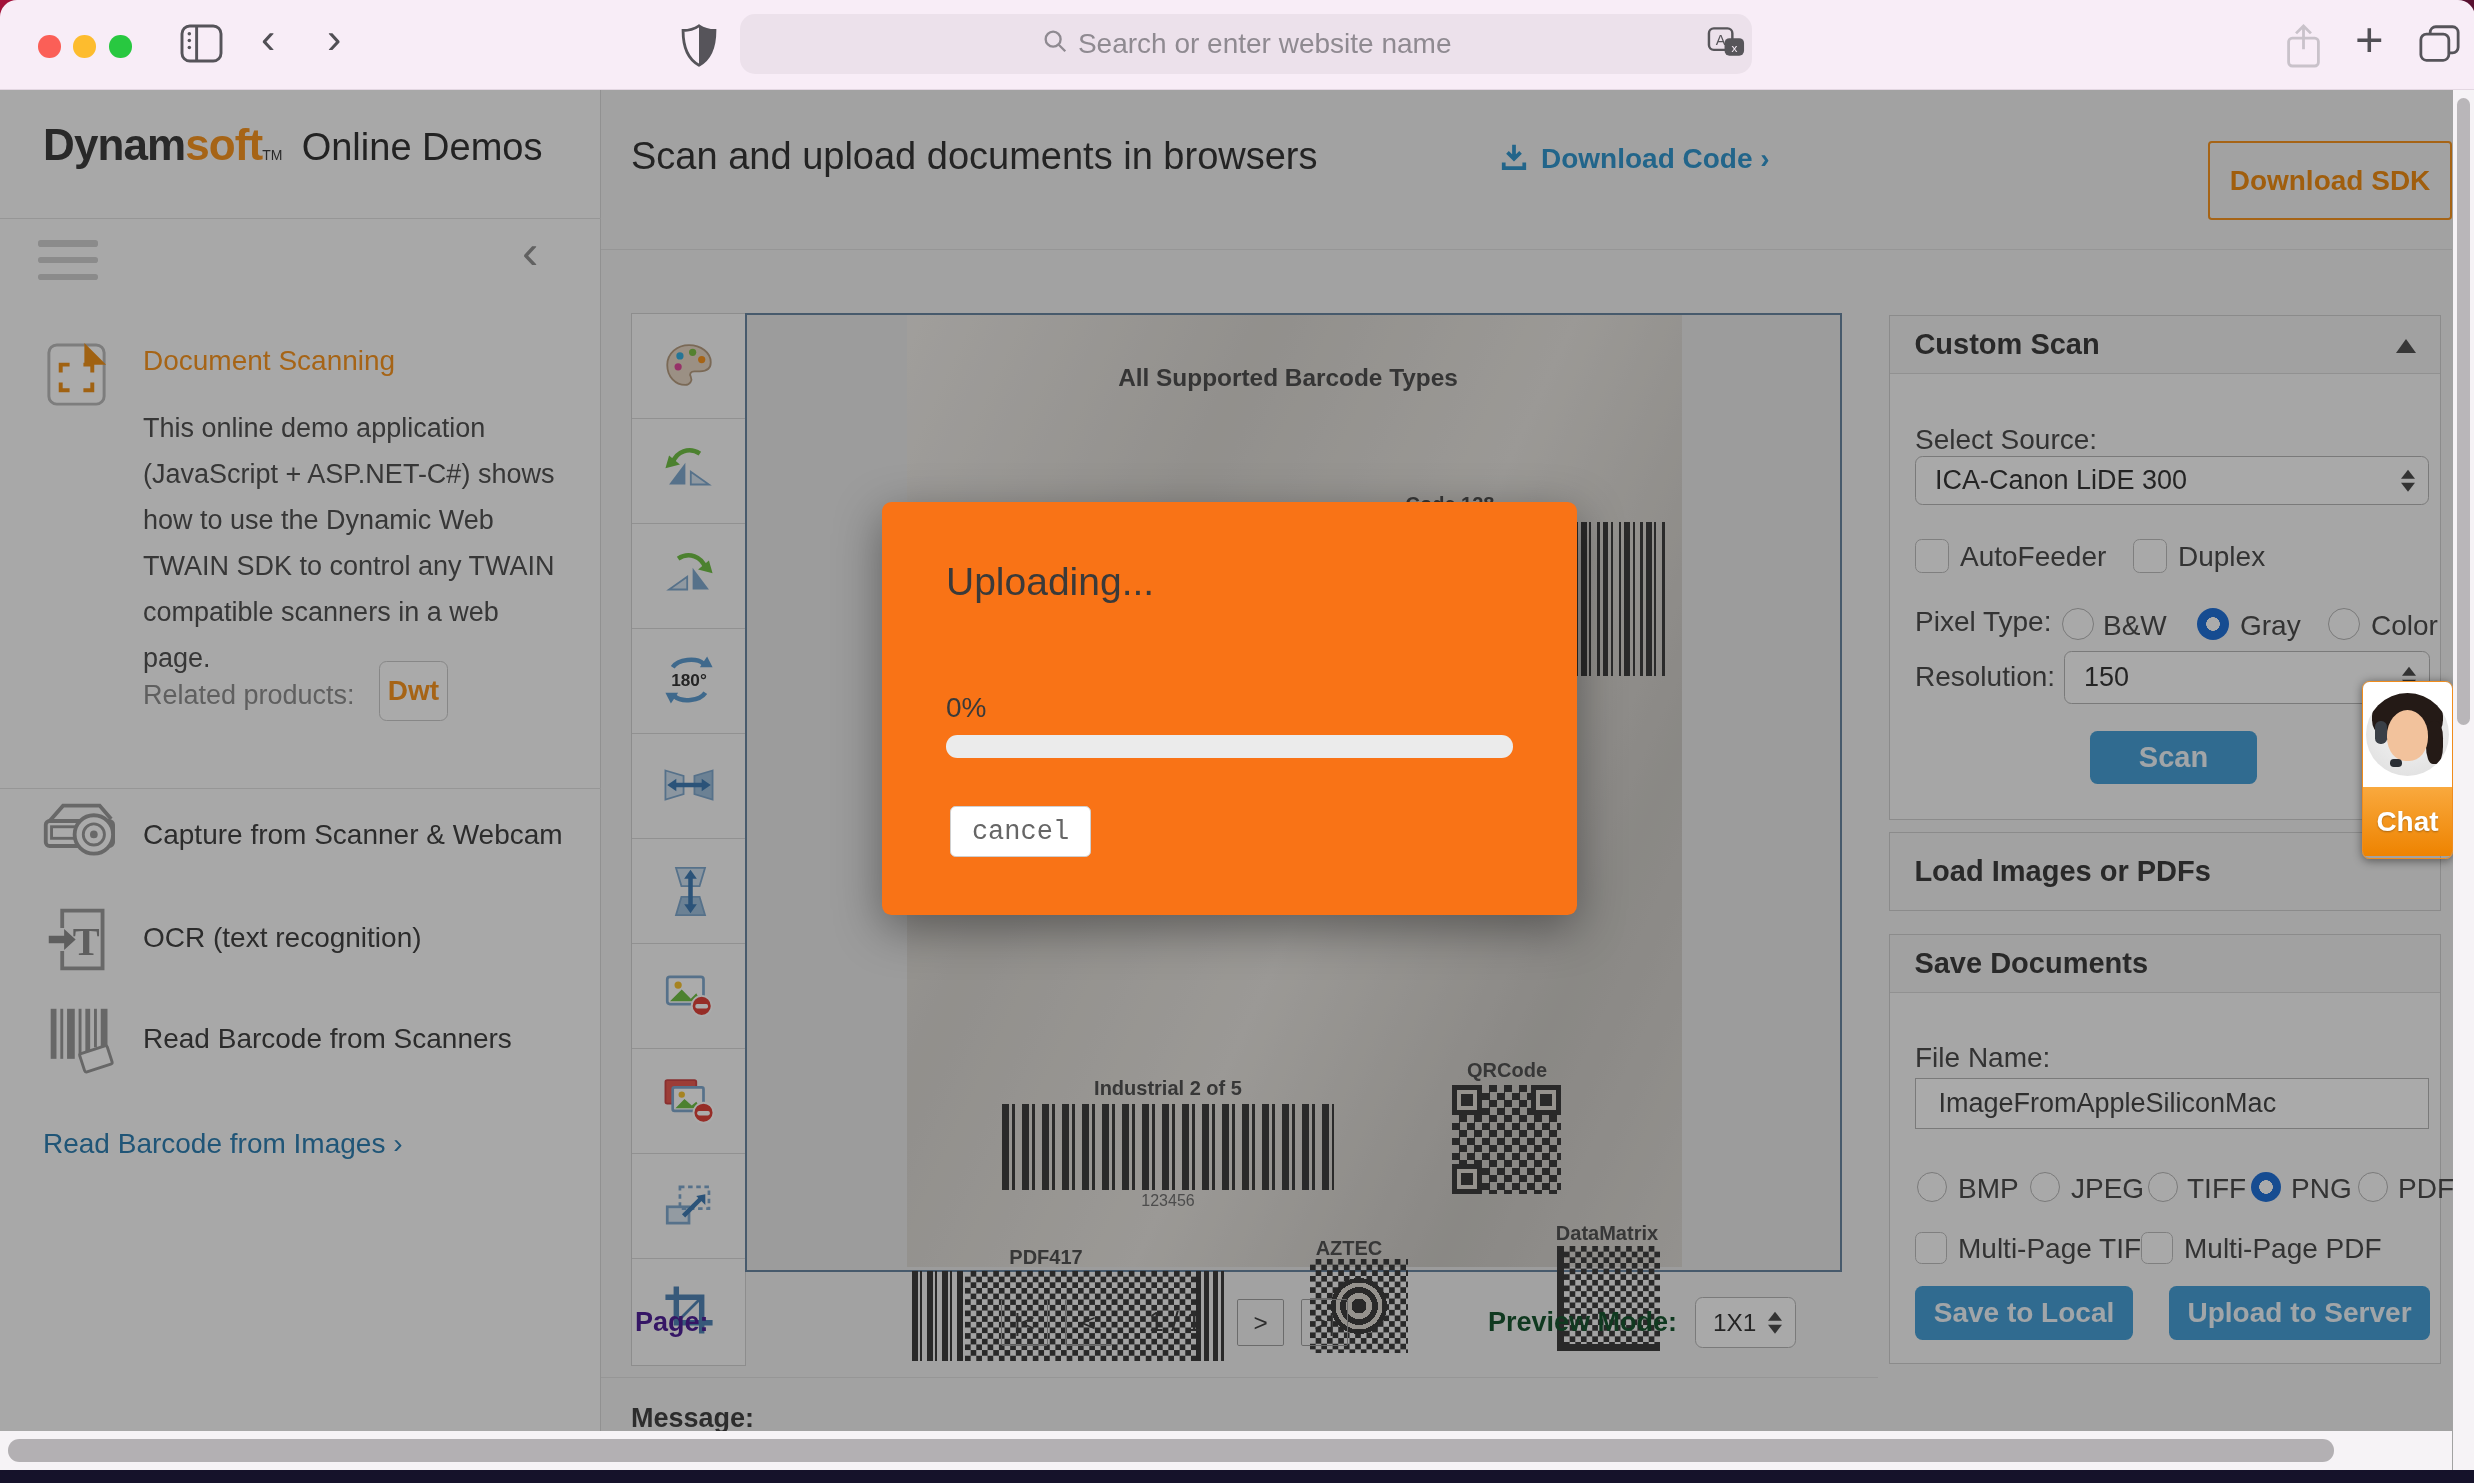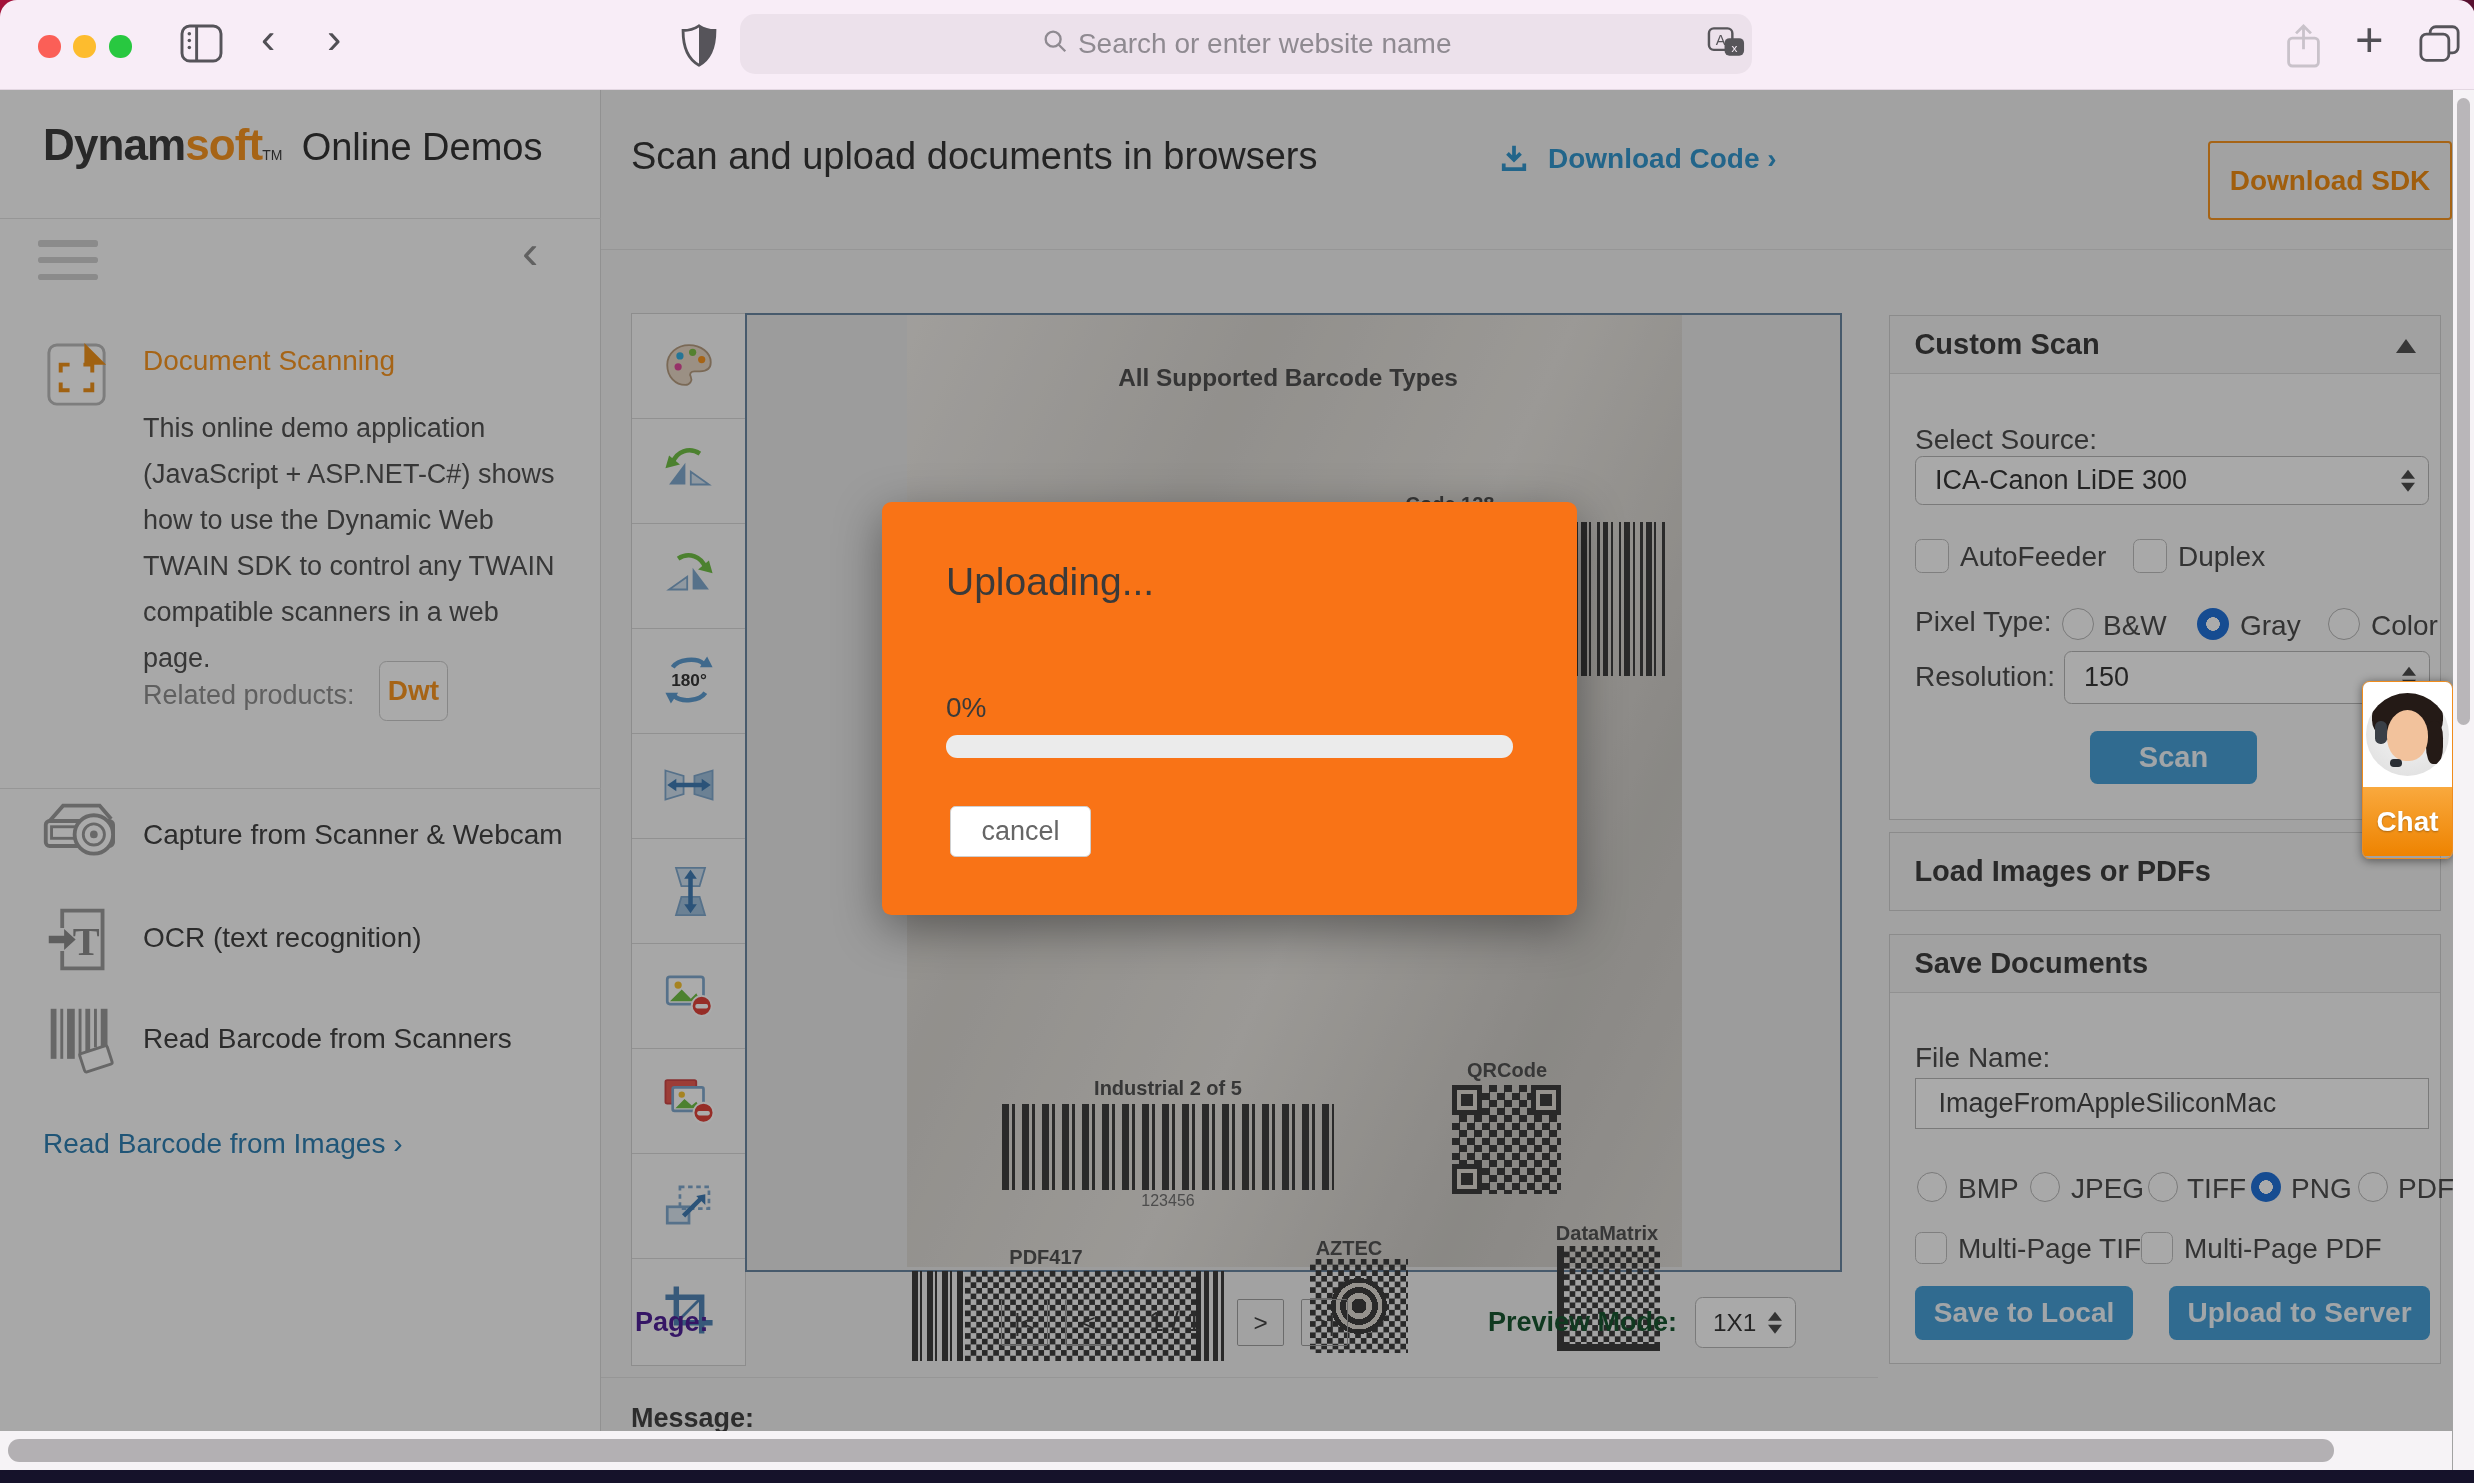--- a/index.html
+++ b/index.html
@@ -192,21 +192,21 @@
             <rect x="40" y="48" width="30" height="20" rx="2" fill="#fff" stroke="#989898" stroke-width="3" transform="rotate(-18 55 58)"></rect>
           </svg>
       </span>
       <span class="abs sideitem-label" style="left:143px;top:933px">Read Barcode from Scanners</span>
 
       <a class="abs" style="left:43px;top:1038px;font-size:28px;color:#2c7db0;text-decoration:none">Read Barcode from Images ›</a>
     </aside>
 
     <div class="abs hr" style="left:601px;top:159px;width:1851px"></div>
     <h1 class="abs" style="left:631px;top:45px;font-size:38px;font-weight:400;color:#333">Scan and upload documents in browsers</h1>
-    <span class="abs" style="left:1500px;top:53px;display:flex;align-items:flex-end;gap:20px">
+    <span class="abs" style="left:1500px;top:53px;display:flex;align-items:flex-start;gap:13px">
       <span><svg width="28" height="28" viewBox="0 0 30 30">
             <path d="M15 2 V16 M8 10 L15 17 L22 10" stroke="#3095cd" stroke-width="4" fill="none"></path>
             <path d="M4 21 V27 H26 V21" stroke="#3095cd" stroke-width="4" fill="none"></path>
           </svg></span>
       <span style="font-size:28px;font-weight:bold;color:#3095cd">Download Code ›</span>
     </span>
     <button class="abs" style="left:2208px;top:51px;width:244px;height:79px;background:transparent;border:2.8px solid #f7941e;border-radius:3.8px;font-size:28px;font-weight:bold;color:#ef8a10;cursor:pointer;font-family:inherit">Download SDK</button>
 
     <div class="toolbar">
       <div class="tbtn">
@@ -427,21 +427,21 @@
     <button class="bluebtn" style="left:2169px;top:1196px;width:261px;height:54px;font-size:28px;font-family:inherit">Upload to Server</button>
 
     <div class="card" style="left:1889px;top:1356px;width:552px;height:24.4px"></div>
 
     <div class="dim"></div>
 
     <div class="modal">
       <div class="abs" style="left:64px;top:58px;font-size:39px;color:#3a3a3a">Uploading...</div>
       <div class="abs" style="left:64px;top:190px;font-size:28px;color:#3a3a3a">0%</div>
       <div class="abs" style="left:64px;top:233px;width:567px;height:22.5px;border-radius:11.3px;background:#ebebeb"></div>
-      <button class="abs" style="left:68px;top:304px;width:141px;height:51px;background:#fff;border:1.9px solid #cfcfcf;border-radius:5.6px;font-size:27px;color:#666;cursor:pointer;font-family:Liberation Sans, sans-serif">cancel</button>
+      <button class="abs" style="left:68px;top:304px;width:141px;height:51px;background:#fff;border:1.9px solid #cfcfcf;border-radius:5.6px;font-size:27px;color:#666;cursor:pointer;font-family:Liberation Mono, monospace">cancel</button>
     </div>
 
     <div class="chat">
       <div class="chat-photo">
         <div class="avatar">
             <span class="hair"></span>
             <span class="lock"></span>
             <span class="face"></span>
             <span class="band"></span>
             <span class="mic"></span>

